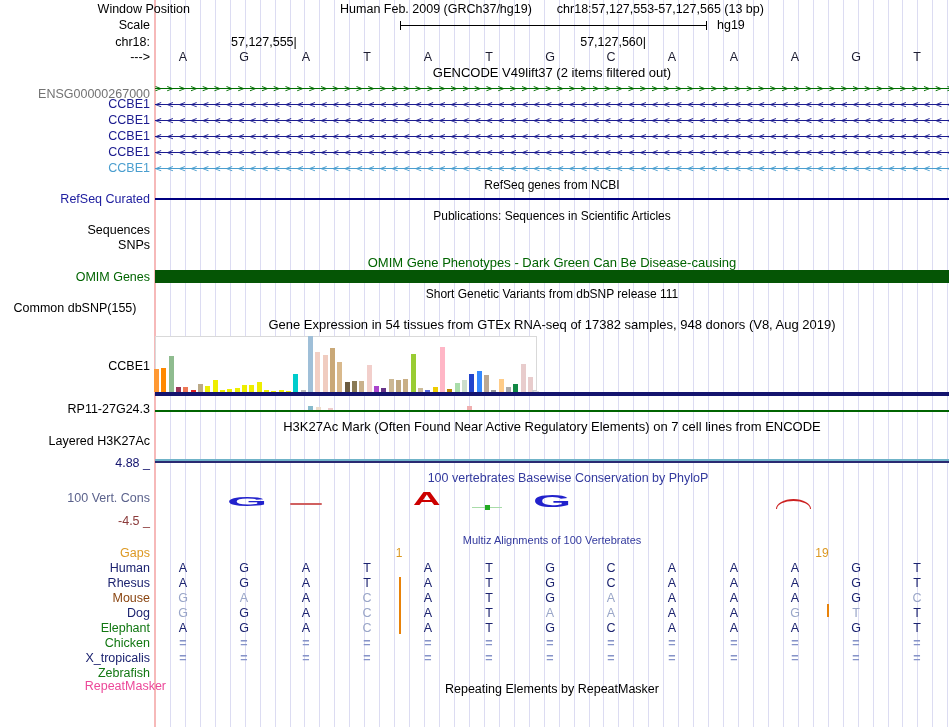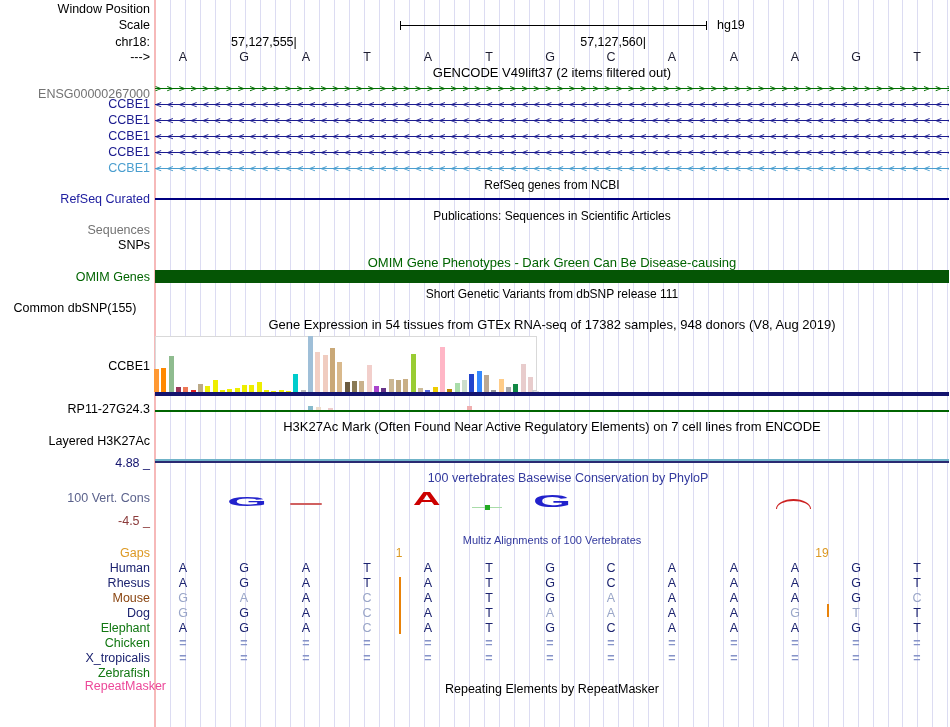--- a/index.html
+++ b/index.html
@@ -40,40 +40,45 @@
   .squash{position:absolute;z-index:5;font-weight:bold;font-family:"Liberation Sans",sans-serif;}
   .squash>span{display:inline-block;transform-origin:left top;}
 </style>
 </head>
 <body>
 
 <div class="browser">
   <div class="grid"></div>
   <div class="pinkline"></div>
 
+  <div class="hdr-text" style="left:155px;width:794px;text-align:center;top:2px;">
+    <span>Human Feb. 2009 (GRCh37/hg19)</span>
+    <span style="display:inline-block;width:18px;"></span>
+    <span>chr18:57,127,553-57,127,565 (13 bp)</span>
+  </div>
   <div class="hdr-text" style="left:717px;top:18px;">hg19</div>
   <div id="scalebar">
       <div class="scalebar-line" style="left: 400px; top: 25px; width: 306px; height: 1px;"></div>
       <div class="scalebar-line" style="left: 400px; top: 21px; width: 1px; height: 9px;"></div>
       <div class="scalebar-line" style="left: 706px; top: 21px; width: 1px; height: 9px;"></div>
     </div>
 
   <div id="gutter">
-      <div class="gutter-label" style="top: 2px; color: rgb(0, 0, 0);">Window Position</div>
+      <div class="gutter-label" style="top: 2px; color: rgb(0, 0, 0); padding-left: 40px;">Window Position</div>
       <div class="gutter-label" style="top: 18px; color: rgb(0, 0, 0);">Scale</div>
       <div class="gutter-label" style="top: 35px; color: rgb(0, 0, 0);">chr18:</div>
       <div class="gutter-label" style="top: 50px; color: rgb(0, 0, 0);">---&gt;</div>
       <div class="gutter-label" style="top: 71px; color: #737373; margin-top: 16px;">ENSG00000267000</div>
       <div class="gutter-label" style="top: 97px; color: rgb(27, 27, 143);">CCBE1</div>
       <div class="gutter-label" style="top: 113px; color: rgb(27, 27, 143);">CCBE1</div>
       <div class="gutter-label" style="top: 129px; color: rgb(27, 27, 143);">CCBE1</div>
       <div class="gutter-label" style="top: 145px; color: rgb(27, 27, 143);">CCBE1</div>
       <div class="gutter-label" style="top: 161px; color: rgb(74, 158, 207);">CCBE1</div>
       <div class="gutter-label" style="top: 192px; color: rgb(32, 32, 160);">RefSeq Curated</div>
-      <div class="gutter-label" style="top: 223px; color: #737373;">Sequences</div>
+      <div class="gutter-label" style="top: 223px; color: #000000;">Sequences</div>
       <div class="gutter-label" style="top: 238px; color: rgb(0, 0, 0);">SNPs</div>
       <div class="gutter-label" style="top: 270px; color: rgb(0, 100, 0);">OMIM Genes</div>
       <div class="gutter-label" style="top: 301px; color: rgb(0, 0, 0); text-align: center;">Common dbSNP(155)</div>
       <div class="gutter-label" style="top: 359px; color: rgb(0, 0, 0);">CCBE1</div>
       <div class="gutter-label" style="top: 402px; color: rgb(0, 0, 0);">RP11-27G24.3</div>
       <div class="gutter-label" style="top: 434px; color: rgb(0, 0, 0);">Layered H3K27Ac</div>
       <div class="gutter-label" style="top: 456px; color: rgb(20, 20, 110);">4.88 _</div>
       <div class="gutter-label" style="top: 491px; color: rgb(91, 98, 140);">100 Vert. Cons</div>
       <div class="gutter-label" style="top: 514px; color: rgb(139, 58, 58);">-4.5 _</div>
       <div class="gutter-label" style="top: 546px; color: rgb(221, 153, 34);">Gaps</div>

